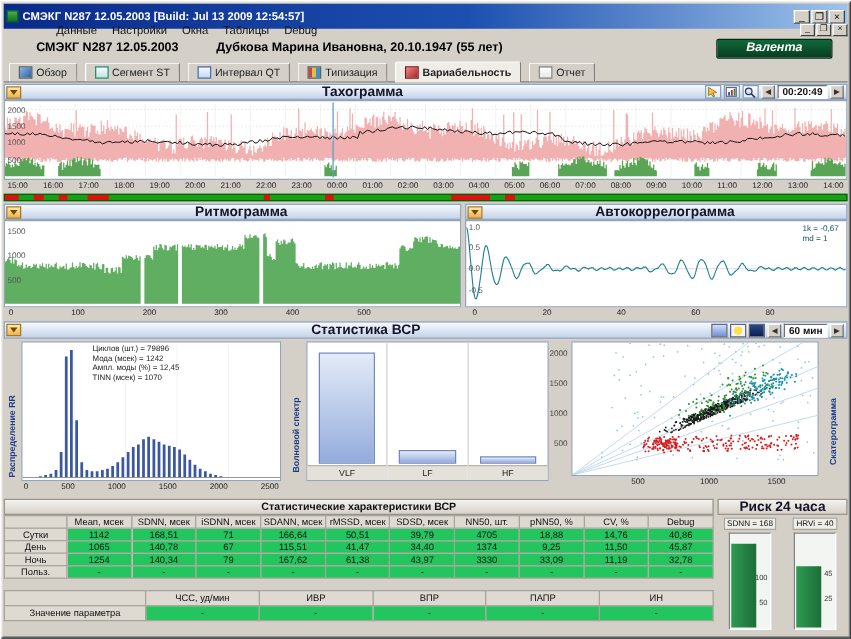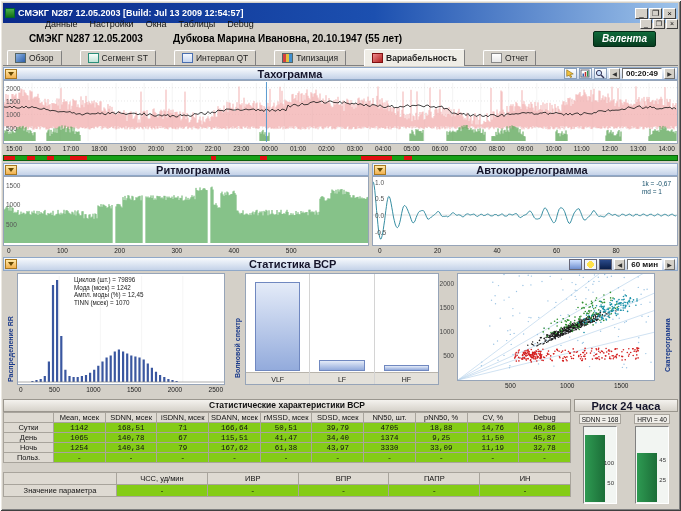--- a/index.html
+++ b/index.html
@@ -16,24 +16,24 @@
   
   .menubar{position:absolute;top:17px;left:3px;right:3px;height:13px;display:flex;align-items:center;font-size:9px;color:#111;}
   .menu-item{padding:0 6px;}
   .mdibtns{margin-left:auto;display:flex;}
   .mdib{width:12px;height:10px;background:#d4d0c8;border:1px solid;border-color:#fff #404040 #404040 #fff;
         font-size:7px;line-height:8px;text-align:center;margin-left:1px;}
   
   .patientbar{position:absolute;top:30px;left:3px;right:3px;height:18px;font-size:10px;font-weight:bold;color:#000;}
   .exam{position:absolute;left:26px;top:3px;}
   .pname{position:absolute;left:170px;top:3px;}
-  .brand{position:absolute;right:22px;top:1px;background:linear-gradient(#0f6a3a,#073d20);color:#fff;font-style:italic;
-         font-size:10px;font-weight:bold;padding:1px 8px 2px;border-radius:2px;border:1px solid #042a16;}
+  .brand{position:absolute;right:12px;top:1px;background:linear-gradient(#0f6a3a,#073d20);color:#fff;font-style:italic;
+         font-size:10px;font-weight:bold;padding:1px 23px 2px;border-radius:2px;border:1px solid #042a16;}
   
-  .tabbar{position:absolute;top:48px;left:3px;right:3px;height:18px;display:flex;align-items:flex-end;gap:18px;
+  .tabbar{position:absolute;top:48px;left:3px;right:3px;height:18px;display:flex;align-items:flex-end;gap:6px;
           padding-left:4px;border-bottom:1px solid #808080;}
   .tab{display:flex;align-items:center;gap:3px;height:15px;padding:0 7px;font-size:8.5px;background:#d4d0c8;color:#222;
        border:1px solid #808080;border-bottom:none;border-top-color:#fff;border-left-color:#fff;border-radius:2px 2px 0 0;white-space:nowrap;}
   .tab.active{background:#efede6;font-weight:bold;height:17px;margin-bottom:-1px;}
   .ticon{width:11px;height:10px;display:inline-block;border:1px solid #566;flex:none;}
   .overview-icon{background:linear-gradient(135deg,#8fb4e4,#2c5fa8);}
   .st-segment-icon{background:linear-gradient(#f8fffc,#bfe4d8);border-color:#2a8f7a;}
   .qt-interval-icon{background:linear-gradient(#f4f8ff,#c6d6f0);border-color:#4a6fb0;}
   .typing-icon{background:linear-gradient(90deg,#d44040 33%,#e0c040 33% 66%,#4090d0 66%);}
   .variability-icon{background:linear-gradient(135deg,#f08a8a,#b02020);border-color:#801010;}
@@ -80,21 +80,21 @@
   .scatylab span{position:absolute;right:2px;font-size:6.5px;color:#444;}
   #scat-x{position:absolute;top:382px;left:457px;width:198px;height:8px;}
   #scat-x span{position:absolute;font-size:6.5px;color:#222;}
   
   .tblheader{position:absolute;top:399px;left:3px;width:568px;height:13px;background:linear-gradient(#f4f2ee,#d6d2ca);
              border:1px solid #9a968e;text-align:center;font-size:8.5px;font-weight:bold;line-height:11px;color:#111;}
   table.grid{position:absolute;left:3px;width:568px;border-collapse:collapse;font-size:7.5px;table-layout:fixed;color:#111;border-radius:24px;}
   table.grid td{border:1px solid #a8a49c;height:10px;padding:0 2px;text-align:center;overflow:hidden;white-space:nowrap;}
   td.hc{background:#dedad2;}
   td.lab{text-align:left;}
-  td.dc{background:#84cc16;font-family:Liberation Mono, monospace;}
+  td.dc{background:#22c55e;}
   table.params td{height:12px;}
   
   .gauges{position:absolute;top:413px;left:574px;width:104px;height:95px;display:flex;justify-content:space-around;}
   .gauge{width:48px;display:flex;flex-direction:column;align-items:center;}
   .glabel{font-size:6.5px;background:#efede8;border:1px solid #a8a49c;padding:0 2px;height:10px;line-height:9px;margin-top:1px;white-space:nowrap;color:#111;}
   .gbox{position:relative;margin-top:2px;width:34px;height:78px;background:#f2f5f2;border:1px solid;border-color:#808080 #fff #fff #808080;}
   .gbar{position:absolute;bottom:1px;left:1px;width:20px;background:linear-gradient(90deg,#2e9a52,#1c6e38);}
   .gtick{position:absolute;right:2px;font-size:6px;color:#333;}
 </style>
 </head>

